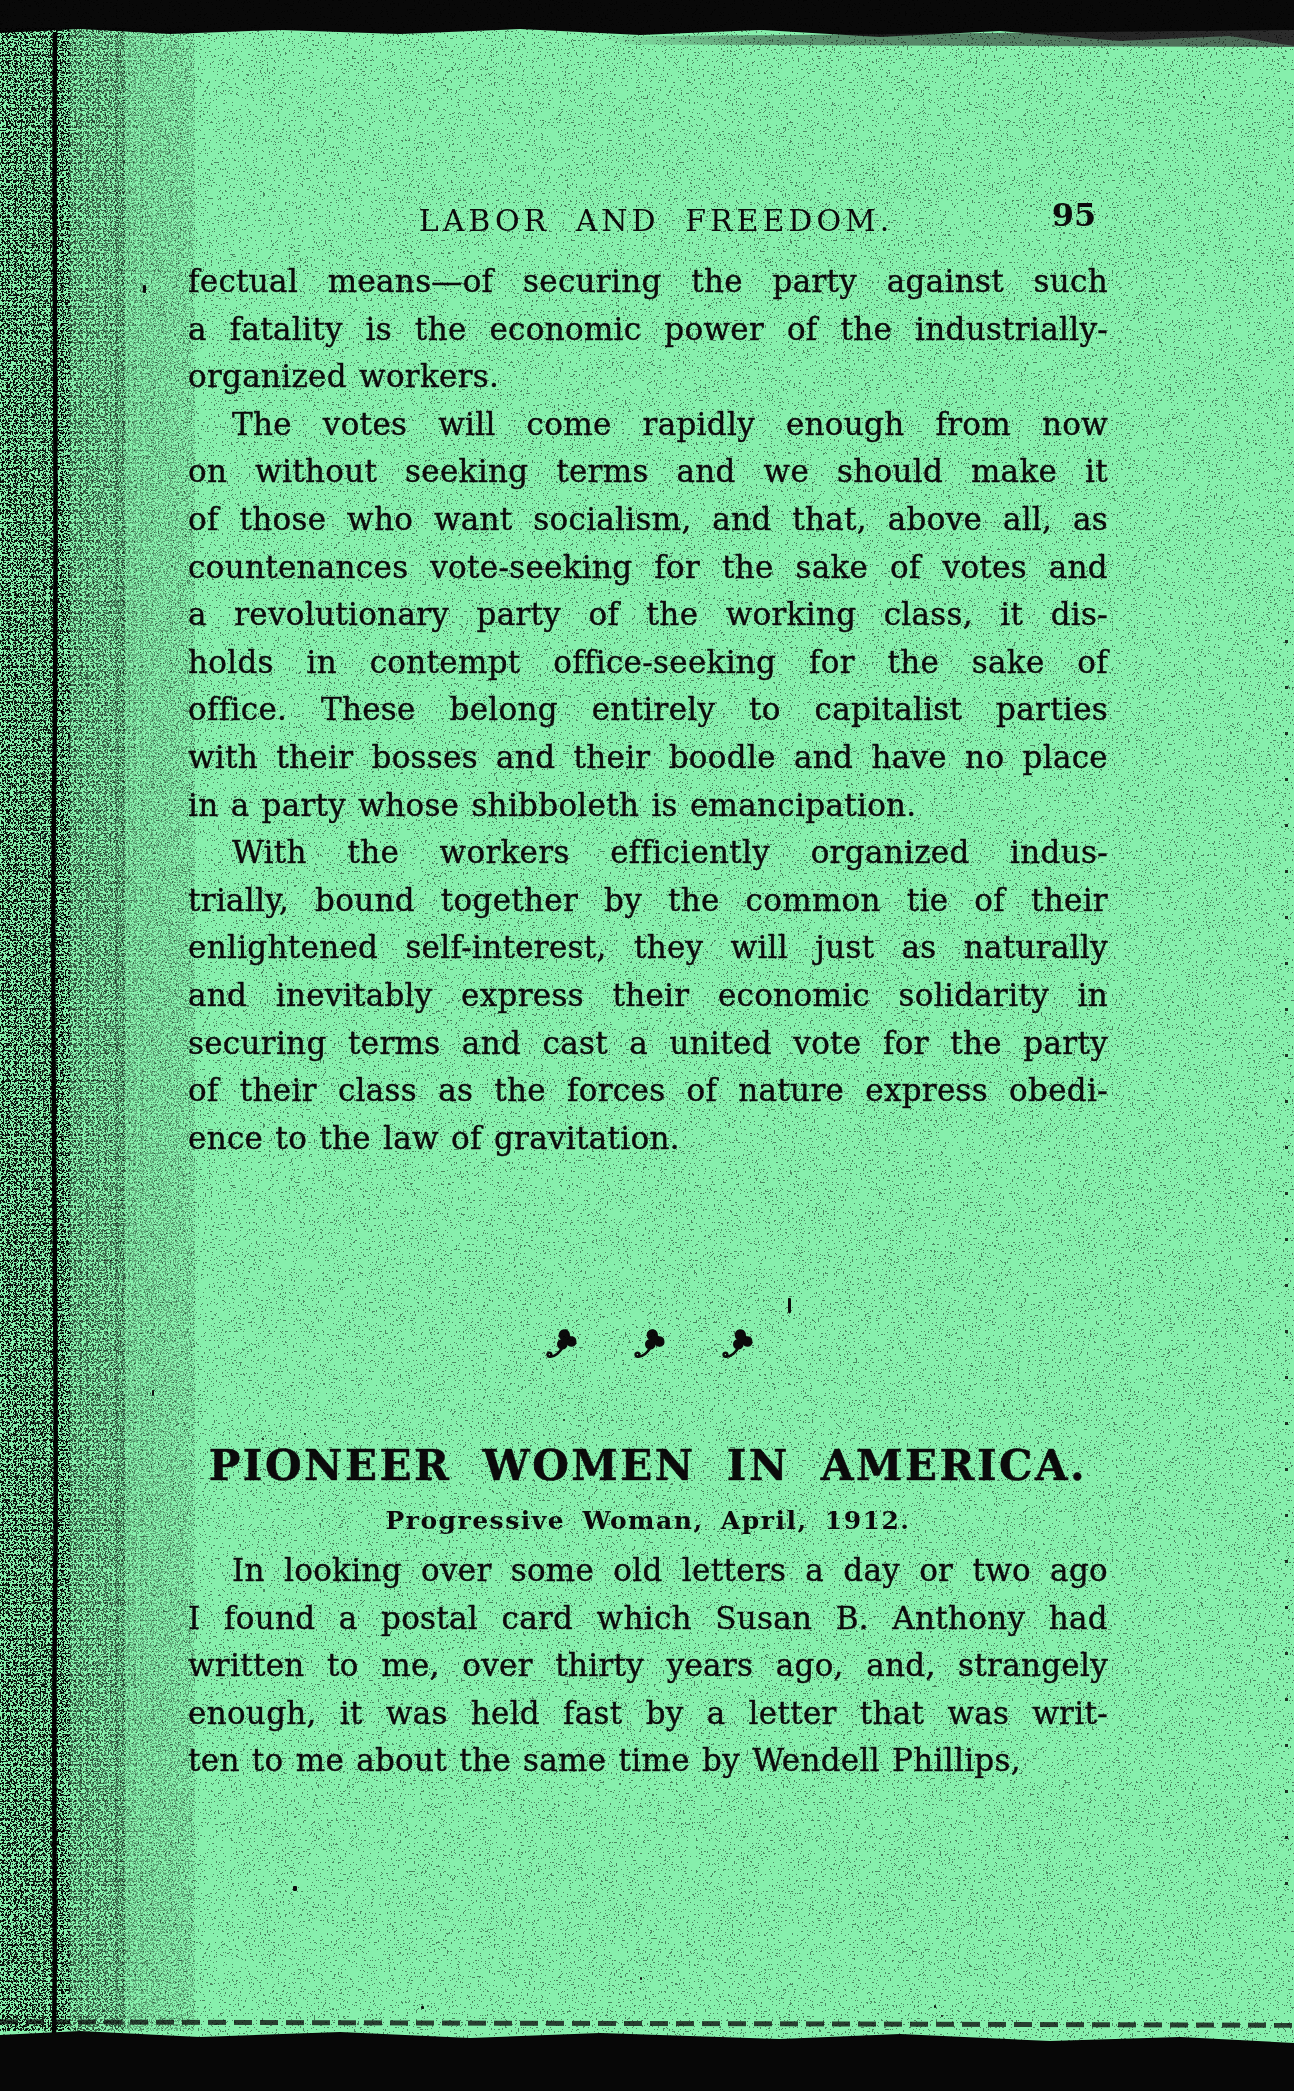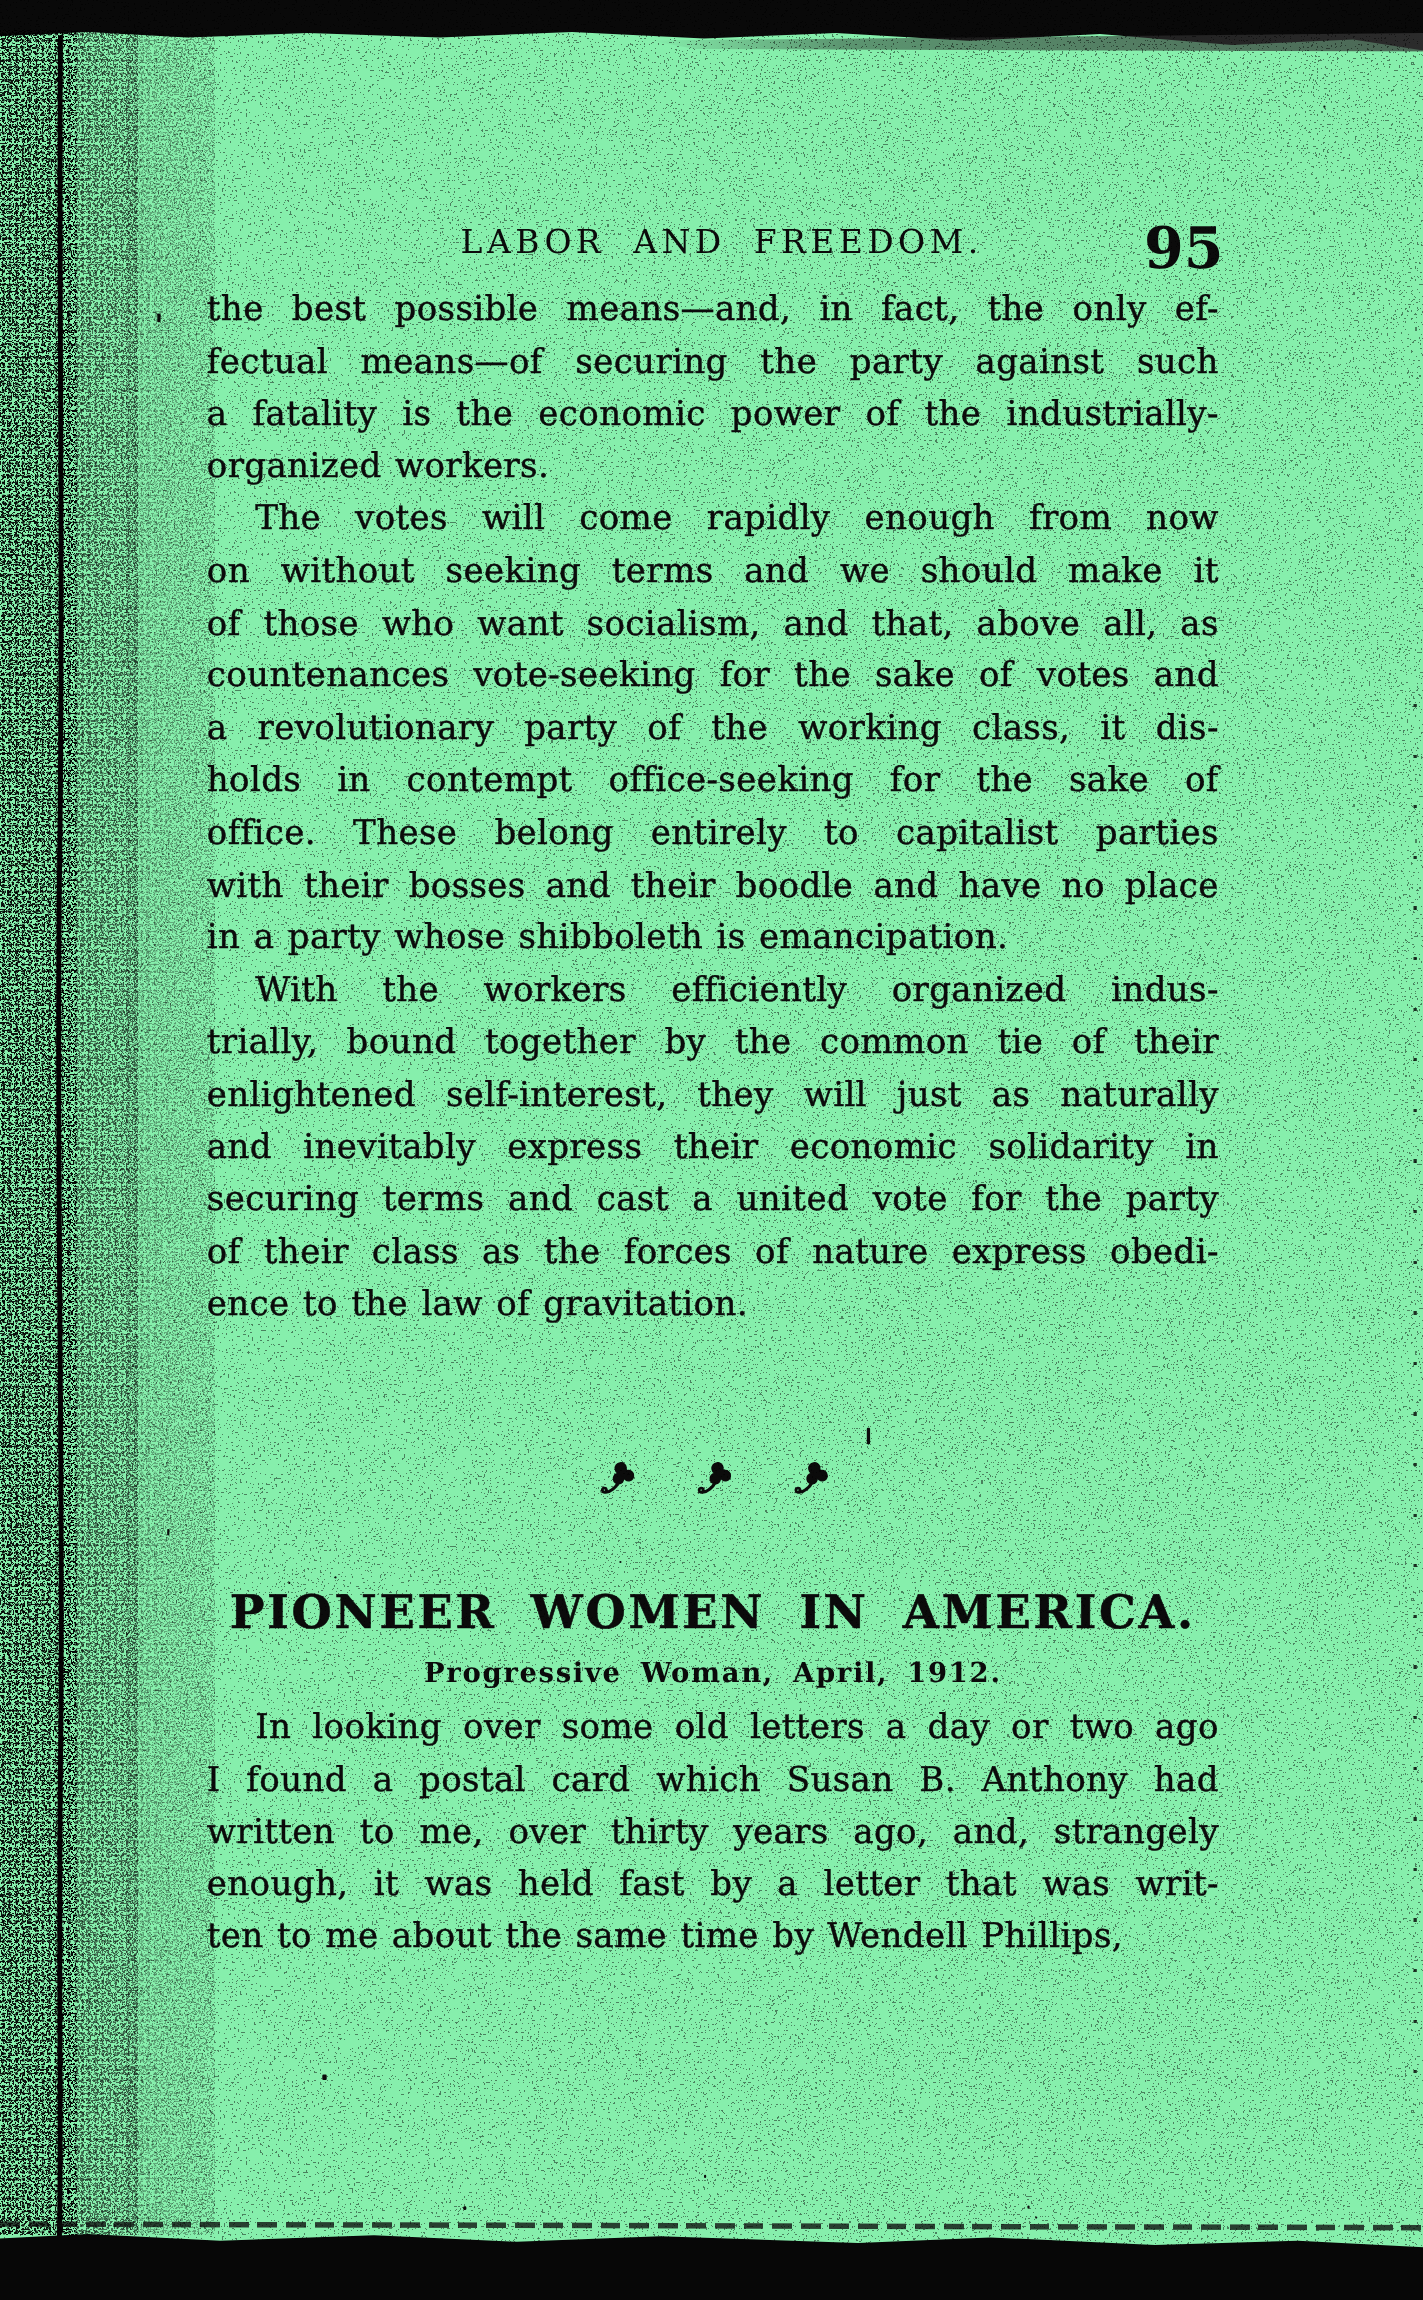--- a/index.html
+++ b/index.html
@@ -42,22 +42,22 @@
     background:repeating-linear-gradient(to bottom,#000 0 3px,transparent 3px 46px);
   }
   .noise-svg{position:absolute;left:0;top:0;pointer-events:none;}
   .speck{position:absolute;background:#0b0b0b;border-radius:1px;}
   
   .running-header{
     position:absolute;left:196px;top:203px;width:920px;text-align:center;
     font-size:30px;letter-spacing:4px;word-spacing:12px;white-space:nowrap;
   }
   .page-number{
-    position:absolute;left:1040px;top:196px;width:68px;text-align:right;
-    font-size:52px;font-weight:bold;
+    position:absolute;left:1040px;top:196px;width:68px;text-align:center;
+    font-size:32px;font-weight:bold;
   }
   .body-flow{position:absolute;left:188px;top:258px;width:920px;}
   .intro-flow{position:absolute;left:188px;top:1547px;width:920px;}
   .line{
     font-size:31px;line-height:47.6px;height:47.6px;
     text-align:justify;text-align-last:justify;
     letter-spacing:.3px;word-spacing:2px;
     -webkit-text-stroke:.4px #0b0b0b;
     white-space:normal;overflow:visible;
   }
@@ -88,21 +88,20 @@
   <div class="gutter"></div>
 
   <svg class="binding-svg" width="120" height="2091" viewBox="0 0 120 2091">
     <path d="M55 32 C53 260 58 520 54 800 C51 1080 58 1350 55 1600 C53 1800 56 1950 54 2034" fill="none" stroke="#050505" stroke-width="4.5"></path>
   </svg>
 
   <div class="running-header">LABOR AND FREEDOM.</div>
   <div class="page-number">95</div>
 
   <div class="body-flow">
-      <div class="line">the best possible means—and, in fact, the only ef-</div>
       <div class="line">fectual means—of securing the party against such</div>
       <div class="line">a fatality is the economic power of the industrially-</div>
       <div class="line last">organized workers.</div>
       <div class="line indent">The votes will come rapidly enough from now</div>
       <div class="line">on without seeking terms and we should make it</div>
       <div class="line">of those who want socialism, and that, above all, as</div>
       <div class="line">countenances vote-seeking for the sake of votes and</div>
       <div class="line">a revolutionary party of the working class, it dis-</div>
       <div class="line">holds in contempt office-seeking for the sake of</div>
       <div class="line">office.  These belong entirely to capitalist parties</div>

